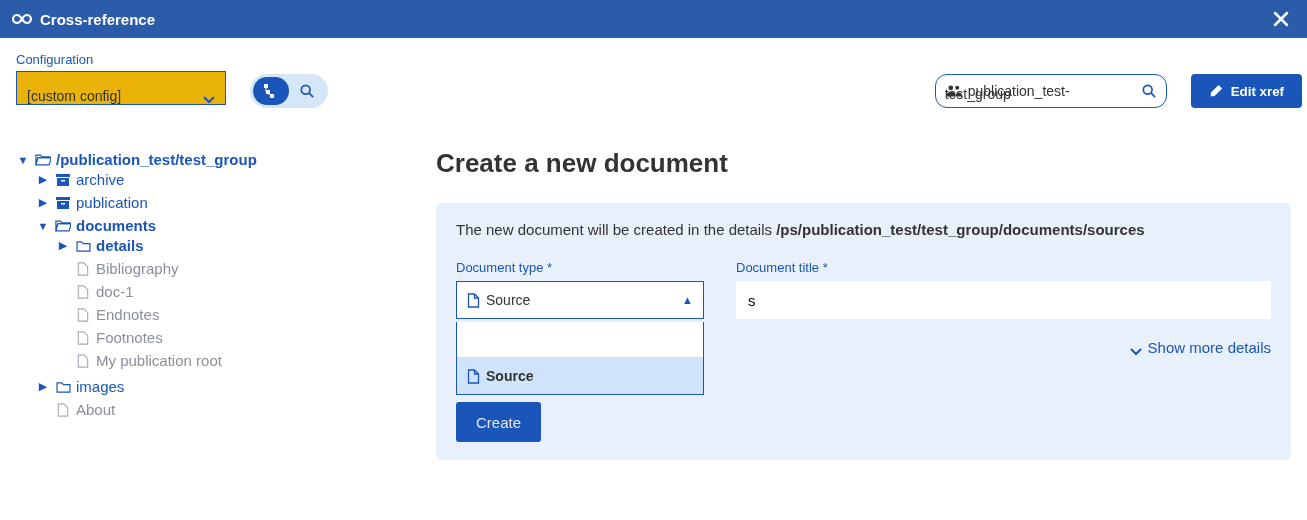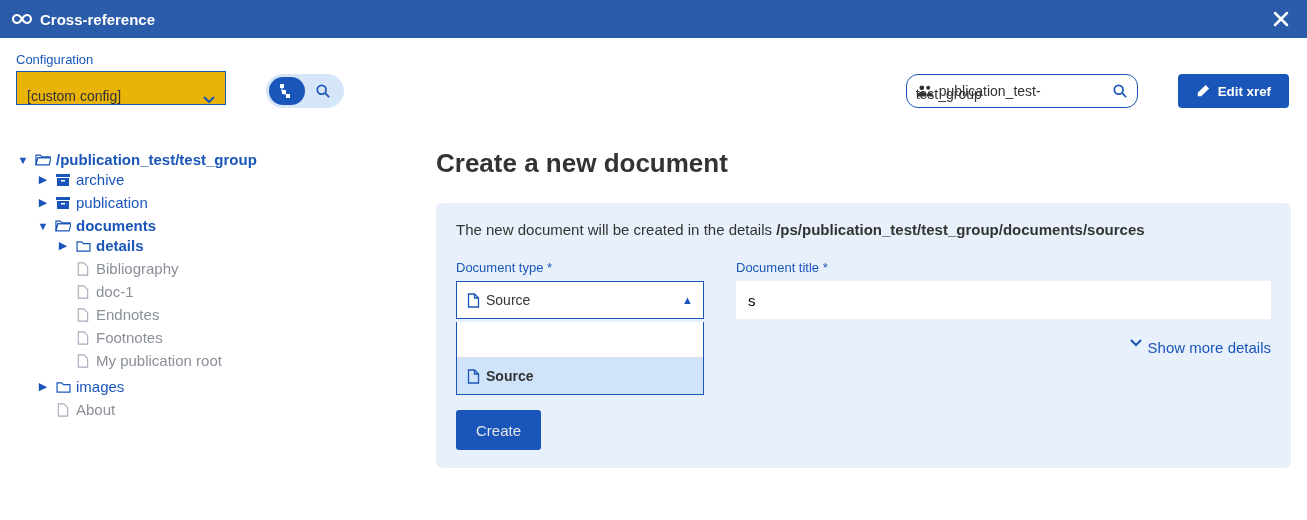--- a/index.html
+++ b/index.html
@@ -5,21 +5,21 @@
   * { box-sizing: border-box; margin: 0; padding: 0; }
   body { font-family: -apple-system, BlinkMacSystemFont, "Segoe UI", Arial, sans-serif; font-size: 14px; color: #333; background: #fff; }
   
   
   .titlebar { background: #2a5caa; color: #fff; height: 38px; display: flex; align-items: center; padding: 0 12px; }
   .titlebar .title-icon { font-size: 18px; margin-right: 8px; }
   .titlebar .title-text { font-weight: 600; font-size: 15px; flex: 1; }
   .titlebar .close { font-size: 22px; cursor: pointer; font-weight: bold; padding: 0 6px; }
   
   
-  .toolbar { display: flex; align-items: flex-start; padding: 14px 18px 10px 16px; gap: 40px; }
+  .toolbar { display: flex; align-items: flex-start; padding: 14px 5px 10px 16px; gap: 24px; }
   .config-block { display: flex; flex-direction: column; gap: 4px; }
   .config-label { color: #1a56b9; font-size: 13px; }
   .config-select { width: 210px; height: 34px; border: 1px solid #1a56b9; background: #eab308; display: flex; align-items: flex-end; padding: 0 10px; cursor: pointer; justify-content: space-between; }
   .config-select .caret { color: #1a56b9; }
   
   .view-toggle { margin-top: 22px; display: inline-flex; background: #d6e6f9; border-radius: 999px; height: 34px; align-items: center; padding: 3px; }
   .view-toggle .seg { width: 36px; height: 28px; border-radius: 999px; display: flex; align-items: center; justify-content: center; color: #1a56b9; cursor: pointer; }
   .view-toggle .seg.active { background: #1a56b9; color: #fff; }
   
   .spacer { flex: 1; }
@@ -62,21 +62,21 @@
   .select-box { height: 38px; border: 1px solid #1a56b9; background: #fff; display: flex; align-items: center; padding: 0 10px; justify-content: space-between; cursor: pointer; }
   .select-box .sel-ico { color: #1a56b9; margin-right: 6px; }
   .select-box .sel-txt { flex: 1; }
   .select-box .sel-caret { color: #1a56b9; font-size: 11px; }
   .dropdown { position: absolute; top: 62px; left: 0; width: 248px; background: #fff; border: 1px solid #1a56b9; border-top: none; z-index: 5; }
   .dropdown .search { height: 36px; border-bottom: 1px solid #e0e0e0; }
   .dropdown .opt { padding: 10px 10px; display: flex; align-items: center; gap: 6px; cursor: pointer; font-weight: 700; }
   .dropdown .opt.hl { background: #cfe4fa; }
   .dropdown .opt .opt-ico { color: #1a56b9; }
   .text-input { height: 38px; border: none; background: #fff; padding: 0 12px; font-size: 15px; outline: none; }
-  .show-more { color: #1a56b9; font-size: 15px; cursor: pointer; display: flex; align-items: flex-start; gap: 6px; justify-content: flex-end; margin-bottom: 14px; }
+  .show-more { color: #1a56b9; font-size: 15px; cursor: pointer; display: flex; align-items: flex-end; gap: 6px; justify-content: flex-end; margin-bottom: 6px; }
   .create-btn { background: #1a56b9; color: #e5e5e5; border: none; border-radius: 3px; height: 40px; padding: 0 20px; font-size: 15px; cursor: pointer; margin-top: 40px; }
   
   svg { display: block; }
 </style>
 </head>
 <body>
 
 <div class="titlebar">
   <span class="title-icon">
     <svg width="20" height="14" viewBox="0 0 24 12">

